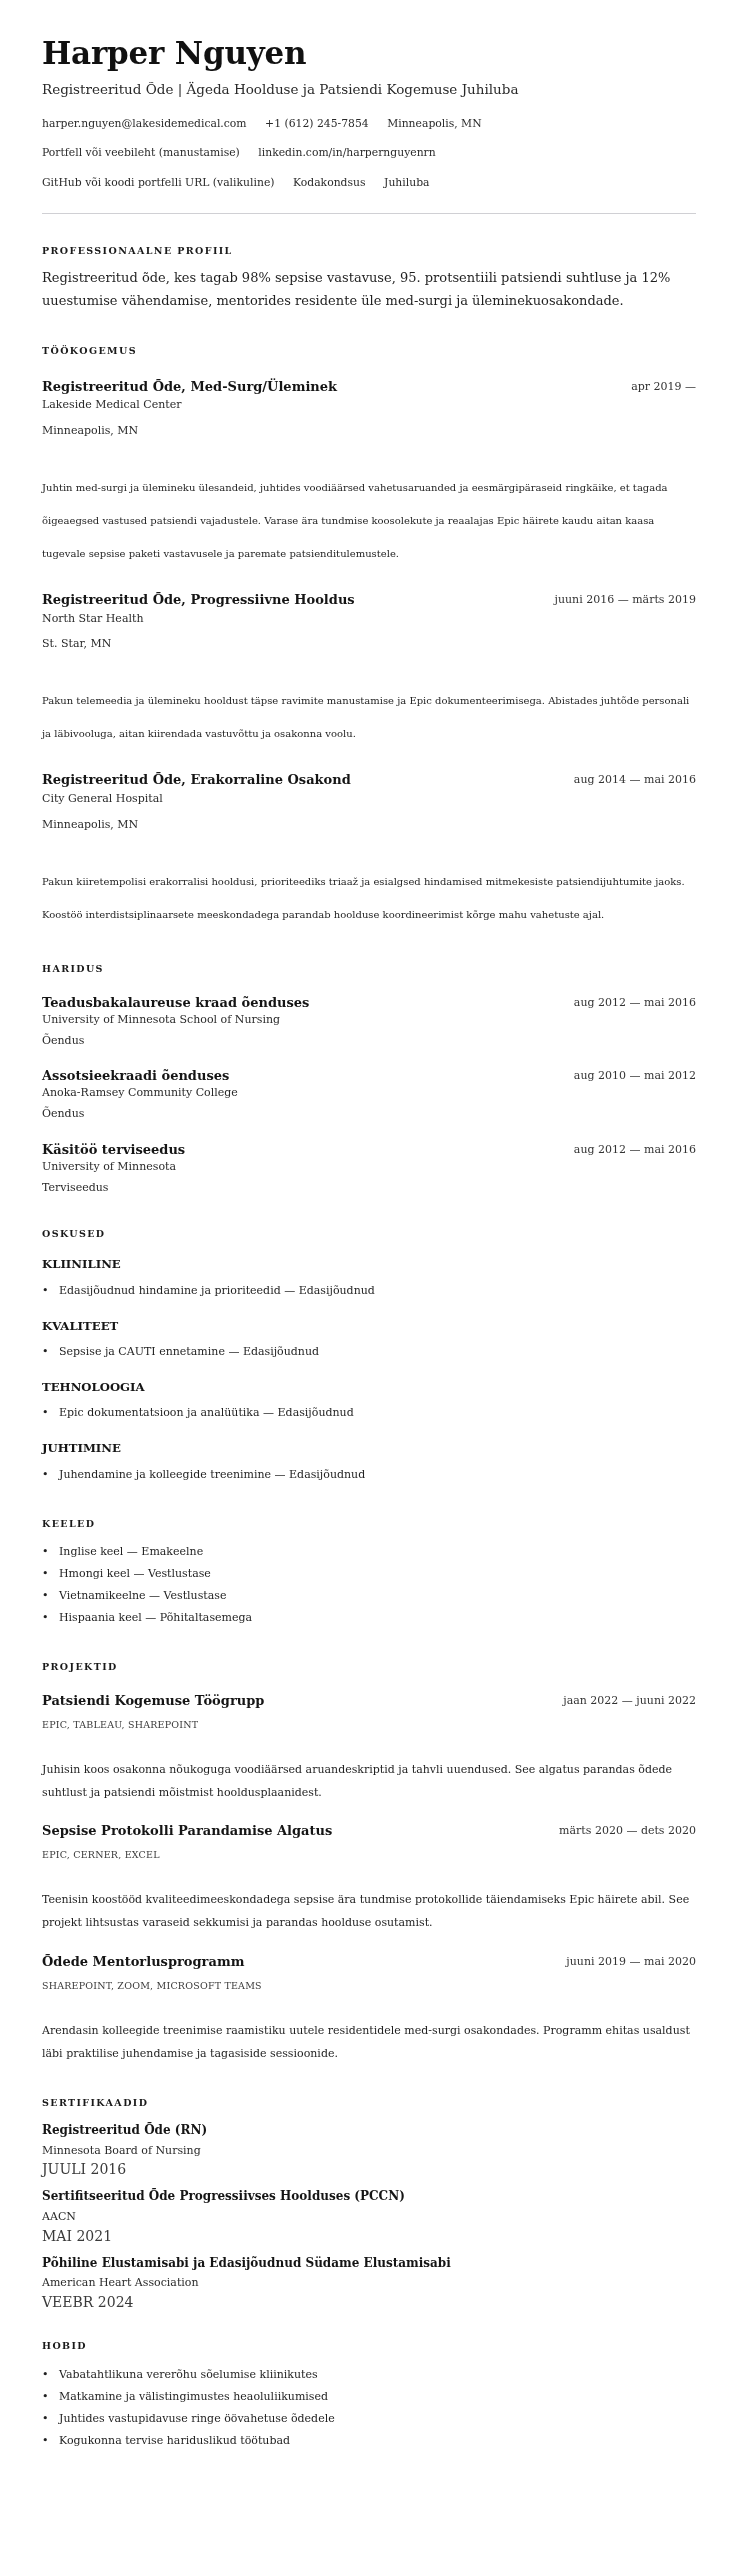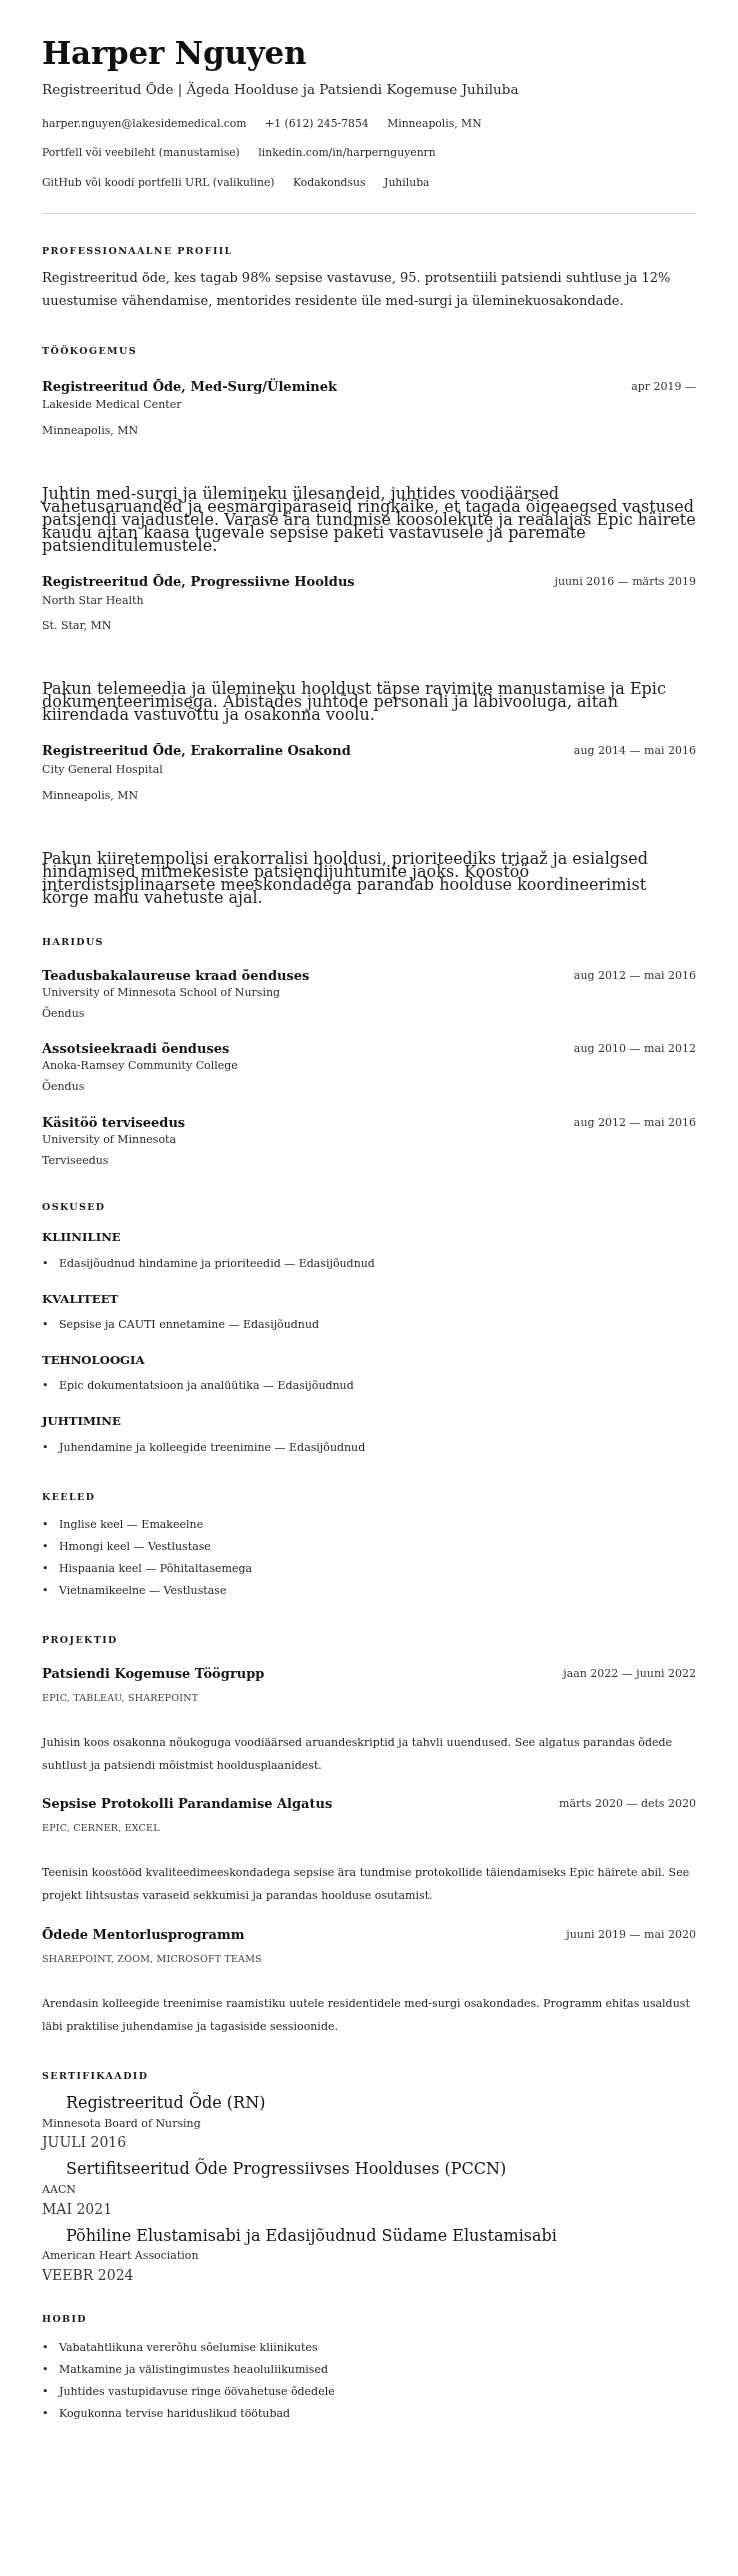--- a/index.html
+++ b/index.html
@@ -79,24 +79,24 @@
     line-height: 16px;
     margin-top: 2.5px;
   }
   .entry-loc {
     font-size: 11px;
     color: #2a2a2a;
     line-height: 16px;
     margin-top: 9.8px;
   }
   .entry-desc {
-    font-size: 16px;
-    line-height: 13px;
-    color: #1f1f1f;
-    margin-top: 48px;
+    font-size: 10px;
+    line-height: 33px;
+    color: #1f1f1f;
+    margin-top: 32px;
   }
   .edu-entry { margin-top: 18.5px; }
   .edu-entry .entry-sub { margin-top: 1.2px; }
   .edu-entry .entry-field { font-size: 11px; color: #2a2a2a; line-height: 16px; margin-top: 4.9px; }
   .skill-group { margin-top: 16px; }
   .skill-title {
     font-size: 11.7px;
     font-weight: bold;
     color: #151515;
     line-height: 16px;
@@ -128,25 +128,24 @@
     line-height: 12.3px;
   }
   .proj-desc {
     font-size: 11px;
     line-height: 23px;
     color: #1f1f1f;
     margin-top: 27px;
   }
   .cert-entry { margin-top: 13.5px; }
   .cert-title {
-    font-size: 16px;
-    font-weight: normal;
+    font-size: 12px;
+    font-weight: bold;
     color: #151515;
     line-height: 14.8px;
-    margin-left: 24px;
   }
   .cert-issuer {
     font-size: 11px;
     color: #2a2a2a;
     line-height: 16px;
     margin-top: 4.9px;
   }
   .cert-date {
     font-size: 14px;
     color: #3a3a3a;
@@ -279,22 +278,22 @@
         <li>Juhendamine ja kolleegide treenimine — Edasijõudnud</li>
       </ul>
     </div>
   </section>
 
   <section class="section">
     <h2 class="section-title">KEELED</h2>
     <ul class="bullets" style="margin-top:11px">
       <li>Inglise keel — Emakeelne</li>
       <li>Hmongi keel — Vestlustase</li>
+      <li>Vietnamikeelne — Vestlustase</li>
       <li>Hispaania keel — Põhitaltasemega</li>
-      <li>Vietnamikeelne — Vestlustase</li>
     </ul>
   </section>
 
   <section class="section">
     <h2 class="section-title">PROJEKTID</h2>
 
     <div class="proj-entry">
       <div class="entry-head">
         <div class="entry-title">Patsiendi Kogemuse Töögrupp</div>
         <div class="entry-date">jaan 2022 — juuni 2022</div>

